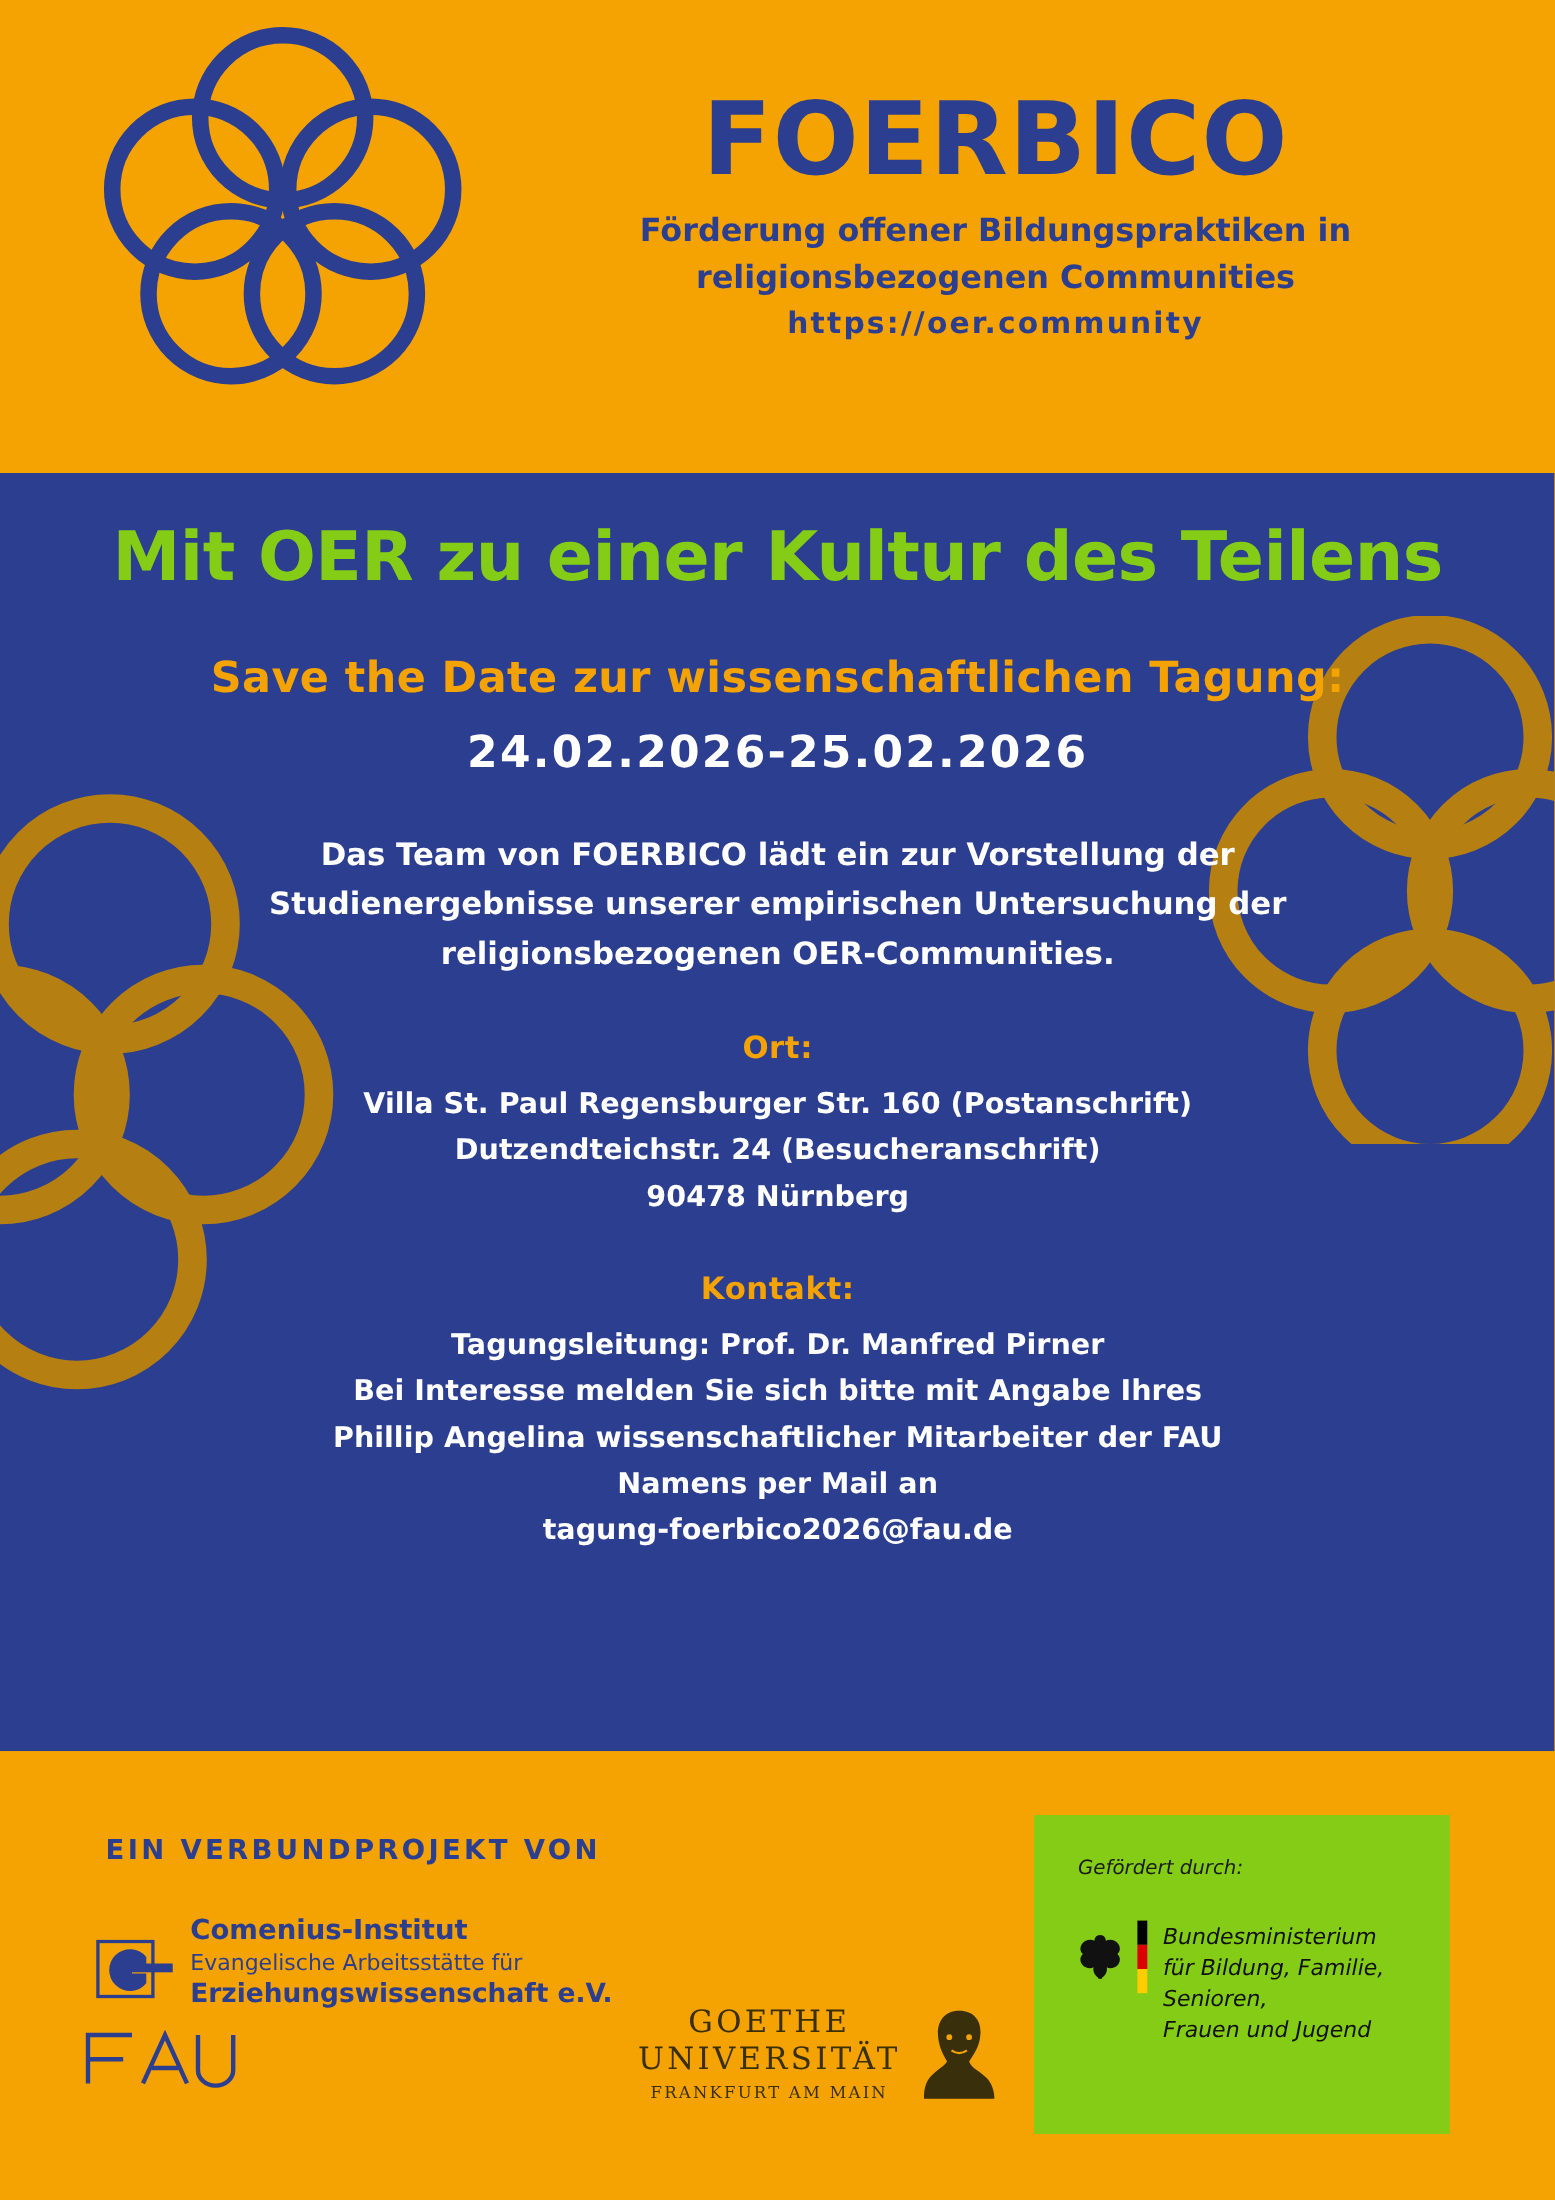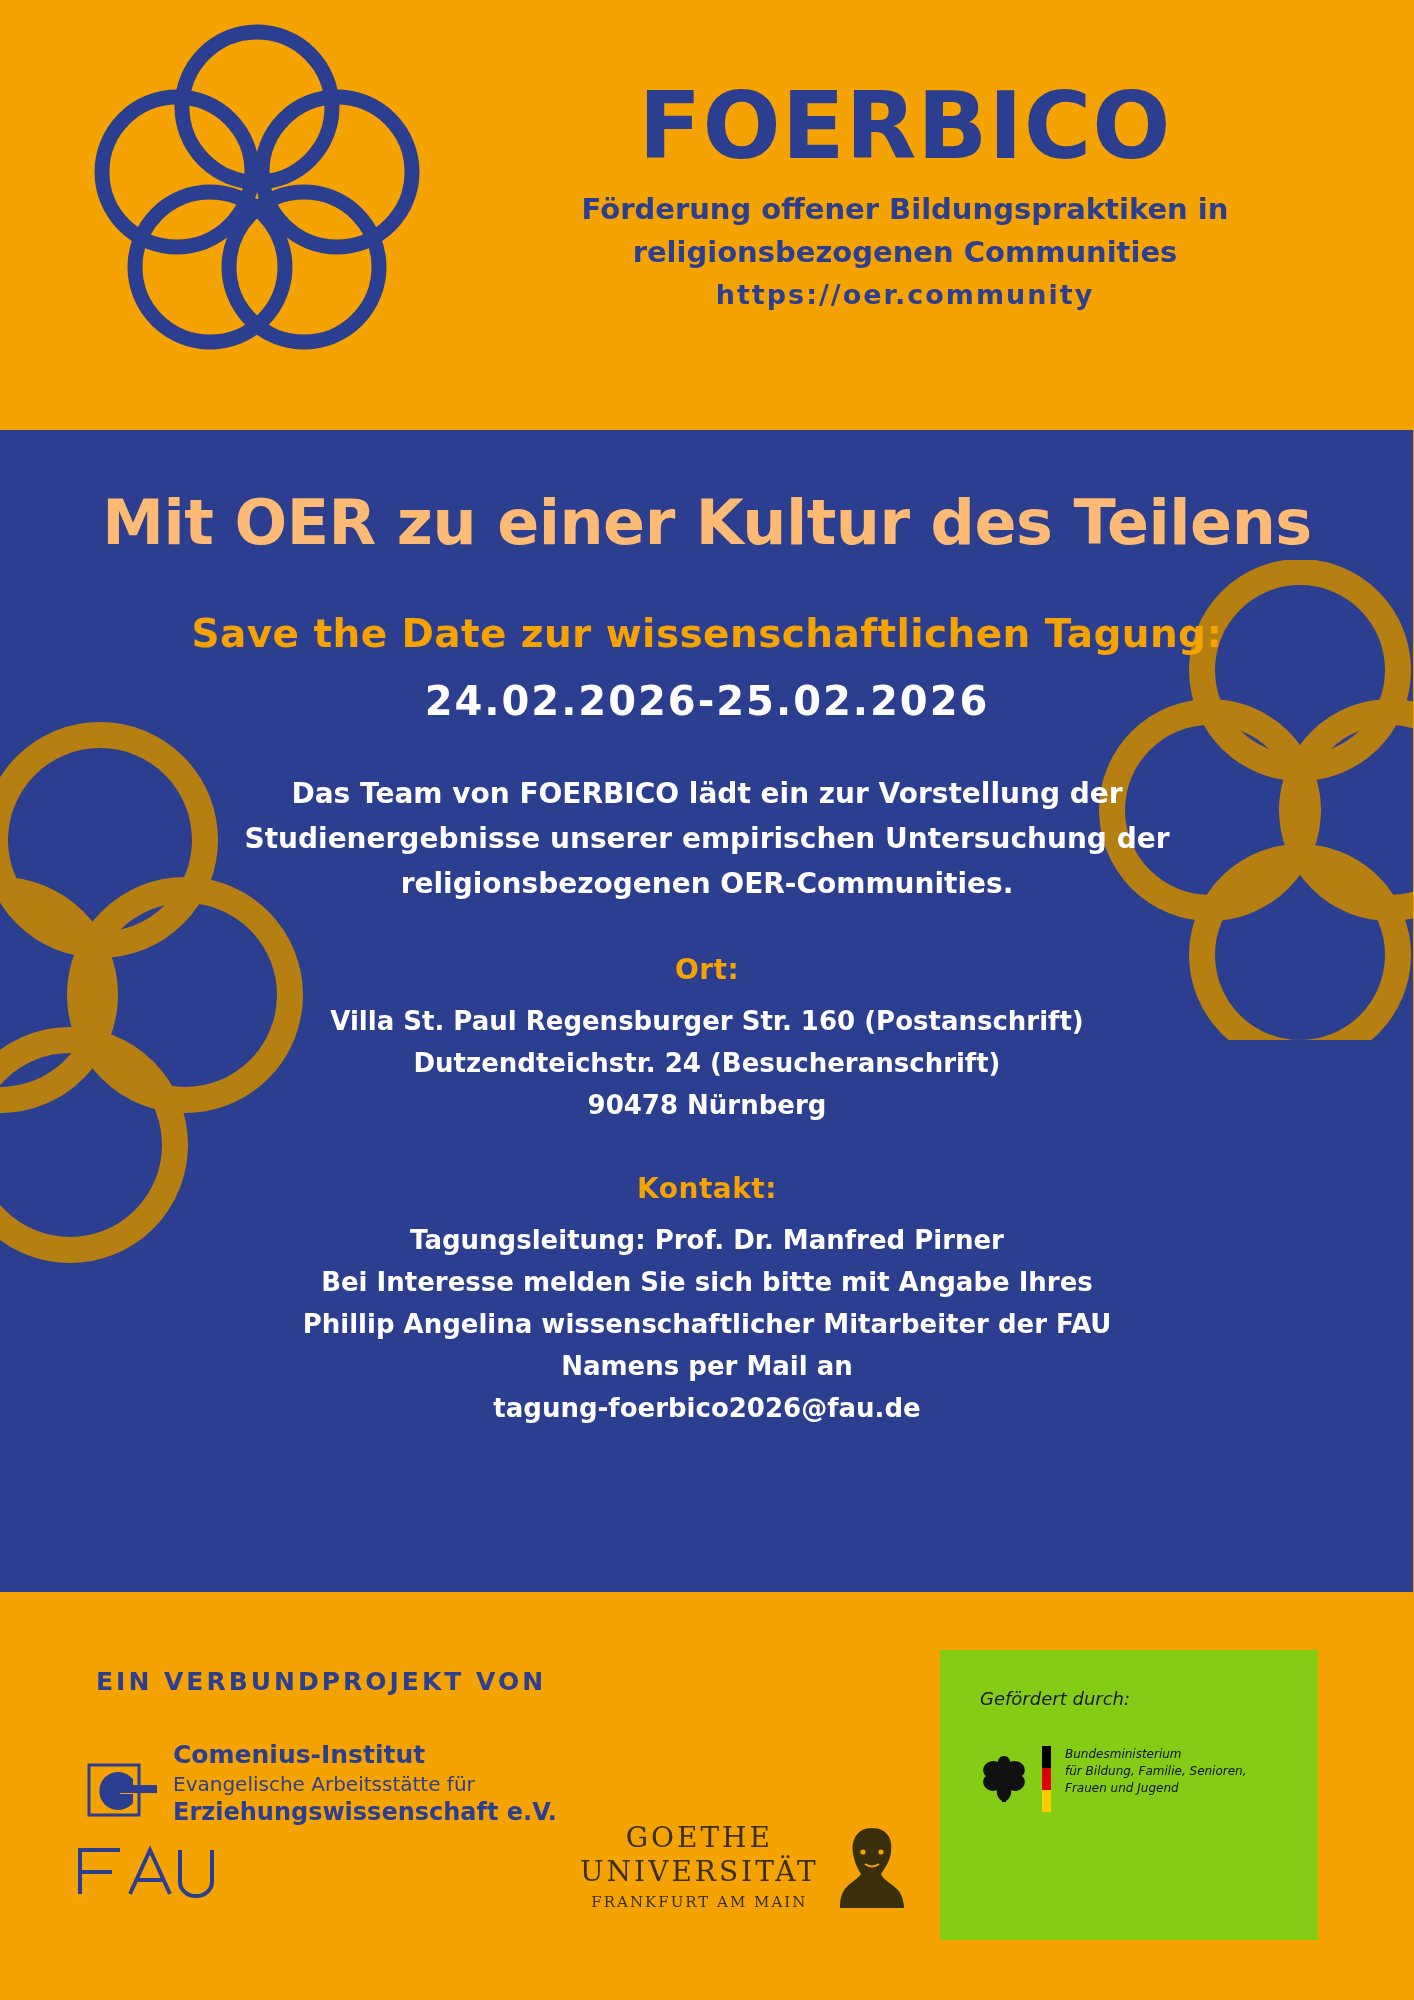--- a/index.html
+++ b/index.html
@@ -83,27 +83,27 @@
   .deco svg { display: block; }
 
   .main-content {
     position: relative;
     z-index: 3;
     width: 1414px;
     text-align: center;
     color: #ffffff;
   }
   .headline {
-    margin: 17px;
+    margin: 0;
     padding-top: 42px;
     font-size: 62px;
     font-weight: 800;
     letter-spacing: -0.5px;
     line-height: 1.1;
-    color: #fdba74;
+    color: #84cc16;
   }
   .savedate {
     margin: 54px 0 0 0;
     font-size: 39px;
     font-weight: 800;
     color: #f5a302;
     letter-spacing: 0.4px;
   }
   .dates {
     margin: 22px 0 0 0;
@@ -231,21 +231,21 @@
     height: 66px;
     display: flex;
     flex-direction: column;
     margin-right: 4px;
   }
   .flag i { display:block; width: 9px; height: 22px; }
   .flag .k { background: #000; }
   .flag .r { background: #d00; }
   .flag .g { background: #fc0; }
   .bmbf-name {
-    font-size: 12px;
+    font-size: 20px;
     line-height: 1.42;
     color: #111;
   }
   .bmbf-name span { display: block; }
 </style>
 </head>
 <body>
 
 <div class="poster">
 

